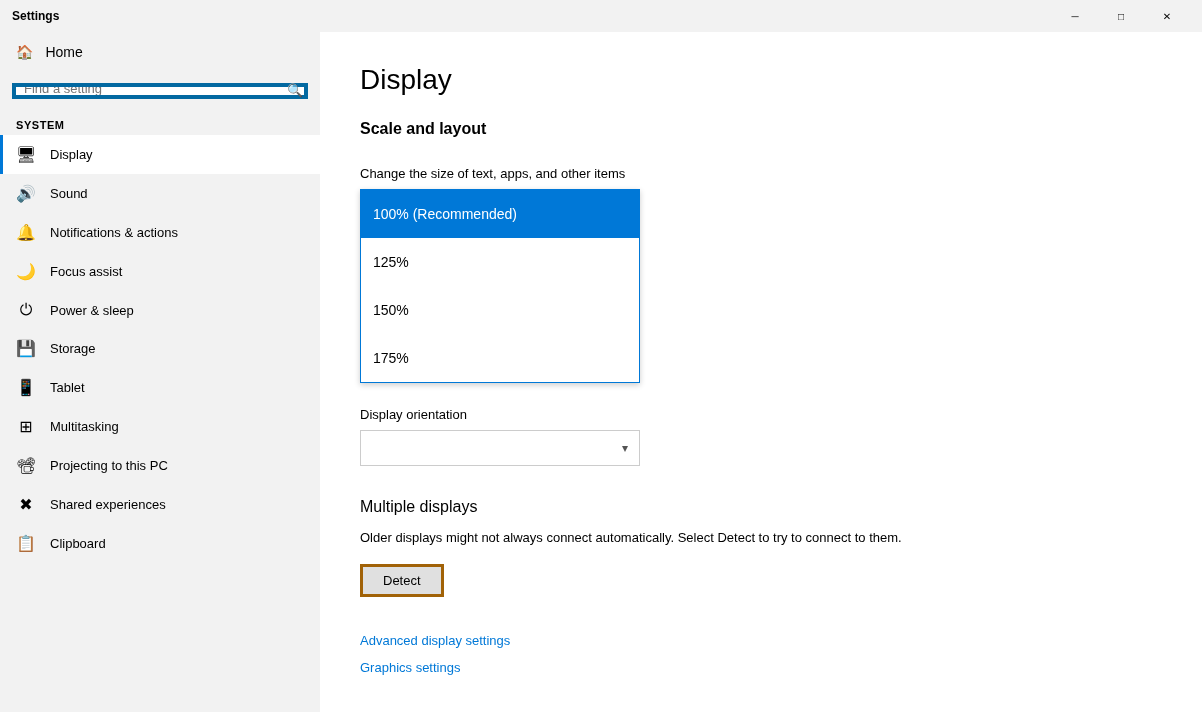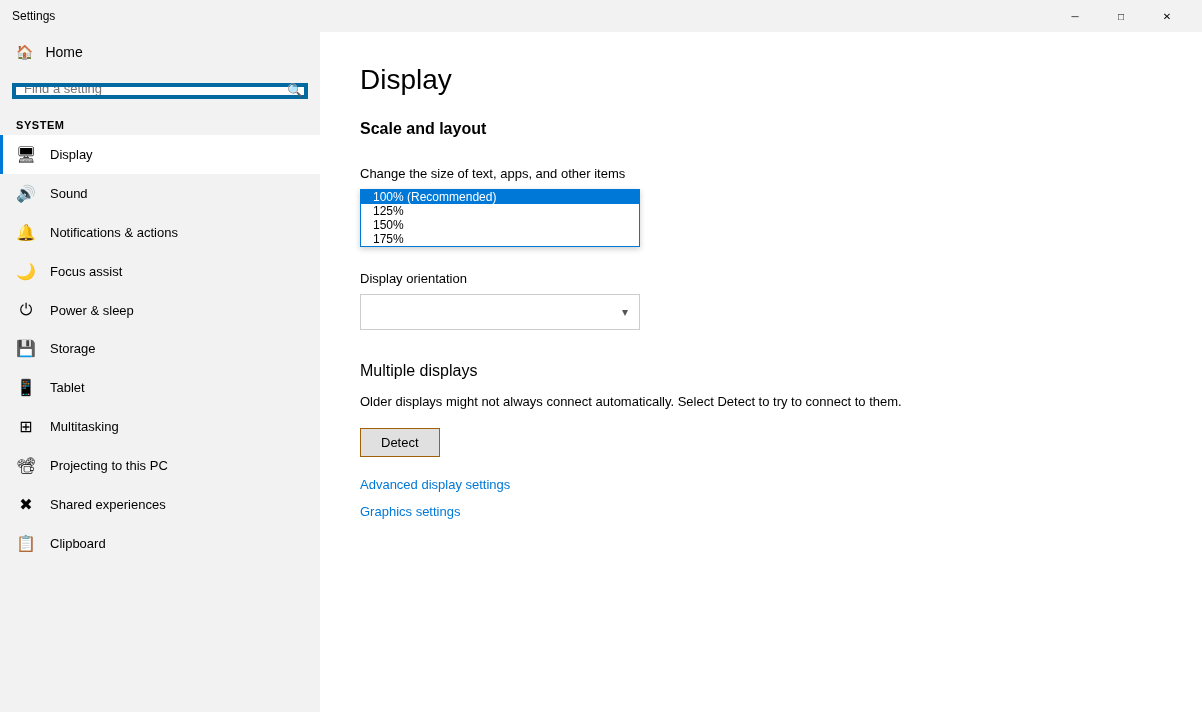--- a/index.html
+++ b/index.html
@@ -11,20 +11,21 @@
       height: 32px;
       display: flex;
       align-items: center;
       padding: 0 12px;
       flex-shrink: 0;
     }
     .titlebar-title {
       font-size: 12px;
       color: #000;
       flex: 1;
+      font-weight: bold;
     }
     .titlebar-controls {
       display: flex;
       gap: 0;
     }
     .titlebar-btn {
       width: 46px;
       height: 32px;
       display: flex;
       align-items: center;
@@ -147,23 +148,23 @@
     }
 
     
     .scale-dropdown-open {
       border: 1px solid #0078d7;
       background: #fff;
       width: 280px;
       box-shadow: 0 2px 6px rgba(0,0,0,0.2);
     }
     .scale-option {
-      padding: 0 12px;
-      cursor: pointer;
-      font-size: 12px;
+      padding: 16px 12px;
+      cursor: pointer;
+      font-size: 14px;
     }
     .scale-option.selected {
       background: #0078d7;
       color: #fff;
     }
 
     .orientation-select {
       width: 280px;
       height: 36px;
       border: 1px solid #ccc;
@@ -199,24 +200,24 @@
       font-size: 13px;
       color: #000;
       max-width: 560px;
       margin-bottom: 16px;
       line-height: 1.5;
     }
 
     .detect-button {
       padding: 6px 20px;
       background: #e0e0e0;
-      border: 1px solid #a16207;
-      font-size: 13px;
-      cursor: pointer;
-      margin-bottom: 20px;
+      border: 3px solid #a16207;
+      font-size: 13px;
+      cursor: pointer;
+      margin-bottom: 36px;
     }
 
     .link-item {
       display: block;
       color: #0078d7;
       text-decoration: none;
       font-size: 13px;
       cursor: pointer;
       margin-bottom: 12px;
     }

